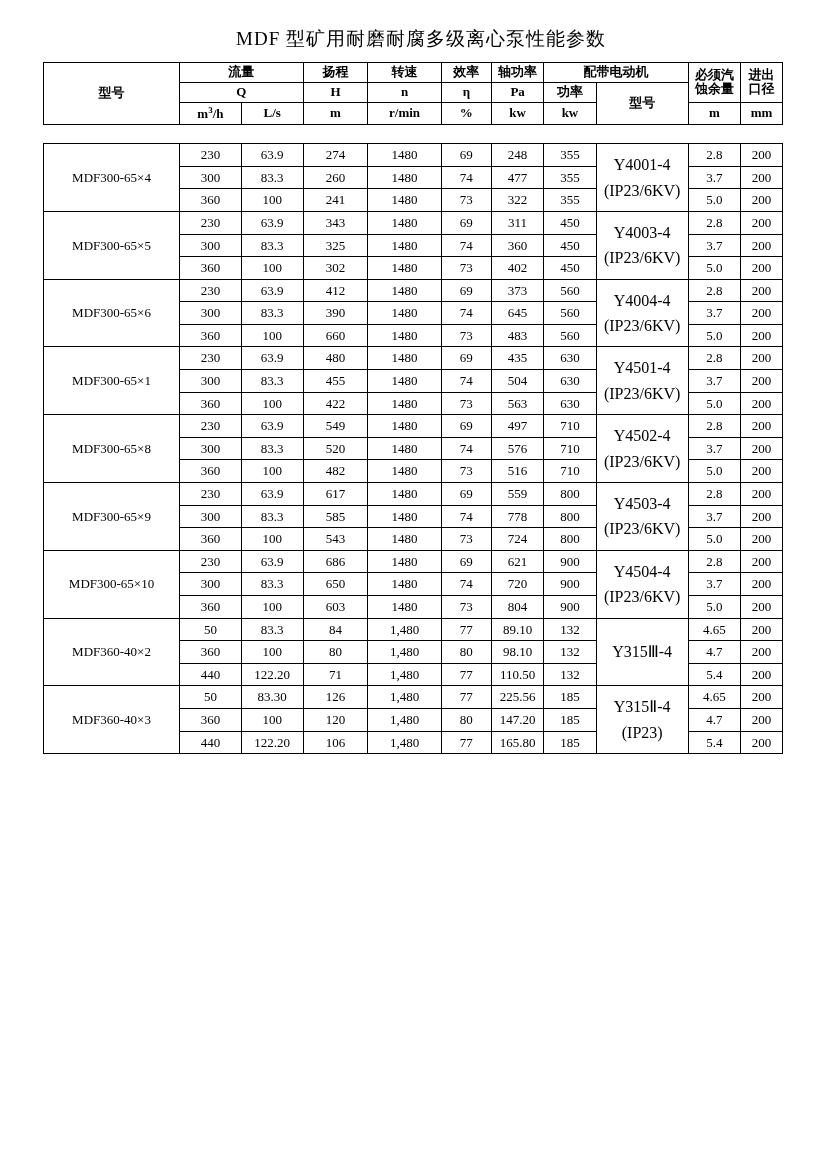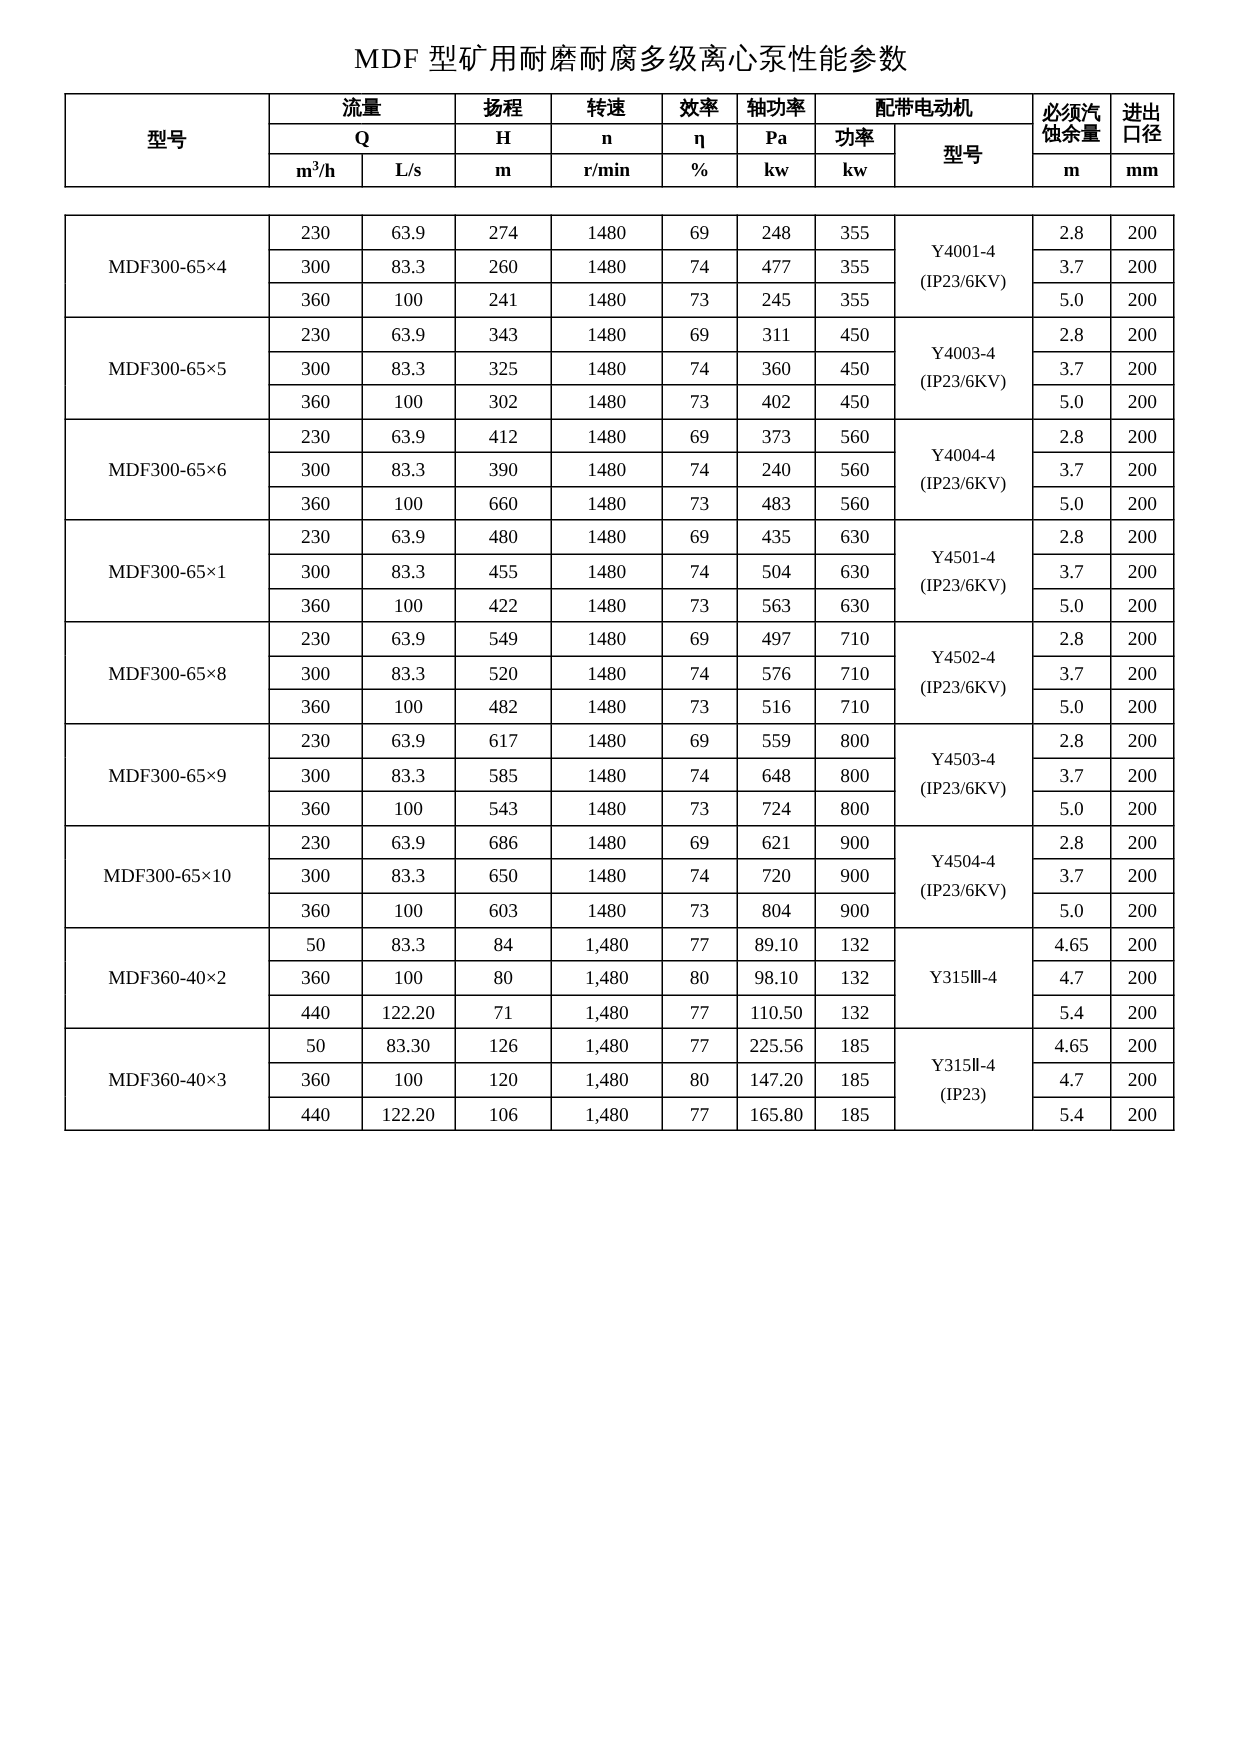--- a/index.html
+++ b/index.html
@@ -5,21 +5,21 @@
   html,body{margin:0;padding:0;background:#ffffff;}
   body{width:826px;height:1165px;font-family:"Liberation Serif",serif;color:#000;}
   .page{position:relative;width:826px;height:1165px;box-sizing:border-box;padding:0;}
   .title{text-align:center;font-size:19px;letter-spacing:1px;margin:26px 0 10px 16px;font-family:"Liberation Serif",serif;}
   table{border-collapse:collapse;table-layout:fixed;margin:0 auto;}
   .hdr-table{width:740px;}
   .hdr-table td{border:1px solid #000;text-align:center;vertical-align:middle;font-size:13px;font-weight:bold;padding:2px 1px;line-height:1.15;}
   .body-table{width:740px;margin-top:18px;}
   .body-table td{border:1px solid #000;text-align:center;vertical-align:middle;font-size:13px;padding:3px 1px;line-height:1.2;}
   .body-table td.model{font-size:13px;text-align:center;}
-  .body-table td.motor{font-size:12px;line-height:1.6;}
+  .body-table td.motor{font-size:16px;line-height:1.6;}
   .sup{font-size:9px;vertical-align:super;}
 </style>
 </head>
 <body>
 
 <div class="page">
 
   <div class="title">MDF 型矿用耐磨耐腐多级离心泵性能参数</div>
 
   <table class="hdr-table">
@@ -112,21 +112,21 @@
           <td>355</td>
           <td>3.7</td>
           <td>200</td>
         </tr>
         <tr>
           <td>360</td>
           <td>100</td>
           <td>241</td>
           <td>1480</td>
           <td>73</td>
-          <td>245</td>
+          <td>322</td>
           <td>355</td>
           <td>5.0</td>
           <td>200</td>
         </tr>
         <tr>
           <td class="model" rowspan="3">MDF300-65×5</td>
           <td>230</td>
           <td>63.9</td>
           <td>343</td>
           <td>1480</td>
@@ -177,21 +177,21 @@
           </td>
           <td>2.8</td>
           <td>200</td>
         </tr>
         <tr>
           <td>300</td>
           <td>83.3</td>
           <td>390</td>
           <td>1480</td>
           <td>74</td>
-          <td>240</td>
+          <td>645</td>
           <td>560</td>
           <td>3.7</td>
           <td>200</td>
         </tr>
         <tr>
           <td>360</td>
           <td>100</td>
           <td>660</td>
           <td>1480</td>
           <td>73</td>
@@ -291,21 +291,21 @@
           </td>
           <td>2.8</td>
           <td>200</td>
         </tr>
         <tr>
           <td>300</td>
           <td>83.3</td>
           <td>585</td>
           <td>1480</td>
           <td>74</td>
-          <td>648</td>
+          <td>778</td>
           <td>800</td>
           <td>3.7</td>
           <td>200</td>
         </tr>
         <tr>
           <td>360</td>
           <td>100</td>
           <td>543</td>
           <td>1480</td>
           <td>73</td>

